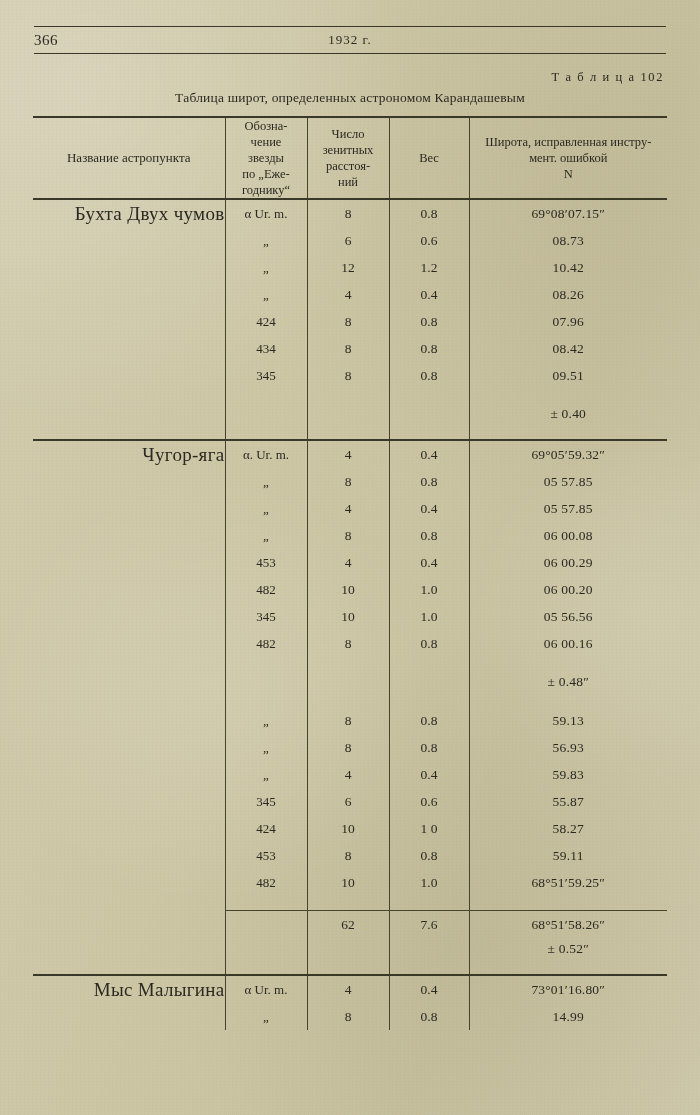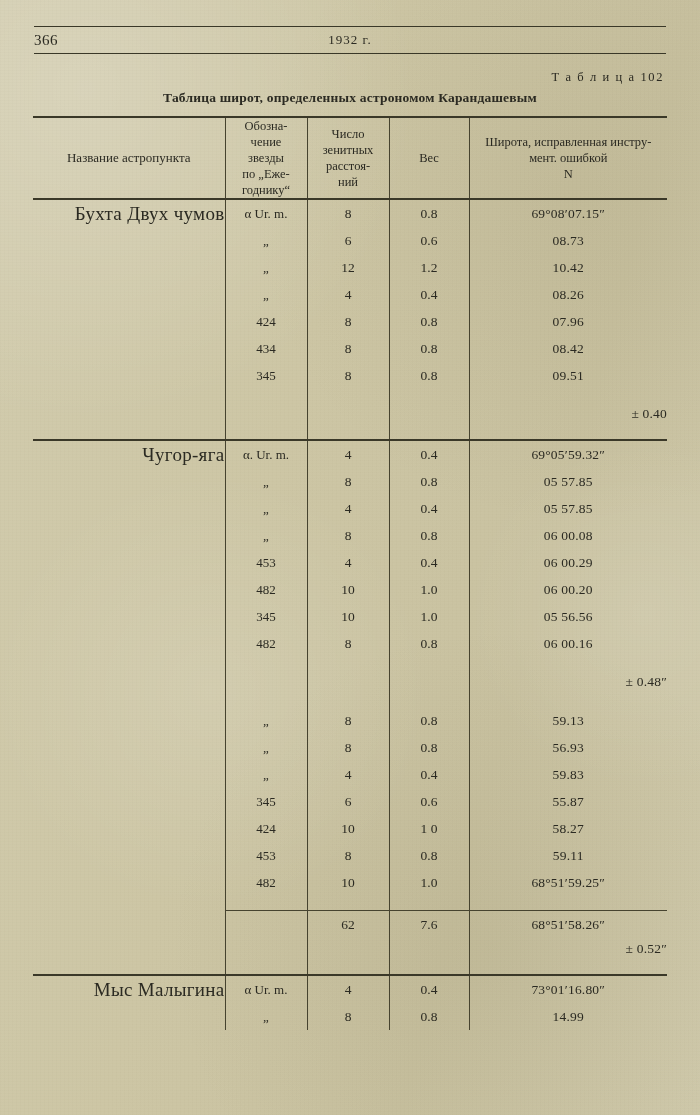--- a/index.html
+++ b/index.html
@@ -90,21 +90,20 @@
     letter-spacing: 1.6px;
   }
   .table-title {
     position: absolute;
     top: 90px;
     left: 0;
     right: 0;
     text-align: center;
     font-size: 13.5px;
     letter-spacing: 0.2px;
-    font-weight: bold;
   }
 
   
   .tbl-wrap {
     position: absolute;
     top: 116px;
     left: 33px;
     width: 634px;
   }
   table.astro {
@@ -152,21 +151,21 @@
     letter-spacing: 0.3px;
   }
   tbody td.lat-cell {
     font-size: 13.5px;
     letter-spacing: 0.2px;
   }
   tbody td.star-cell {
     font-size: 13px;
   }
   .sum-row td { height: 27px; }
-  .pm-row td { height: 22px; font-size: 13.5px; text-align: right; }
+  .pm-row td { height: 22px; font-size: 13.5px; }
   .spacer-row td { height: 14px; }
 </style>
 </head>
 <body>
 
 <div class="paper"></div>
 <div class="grain"></div>
 
 <div class="content">
 

